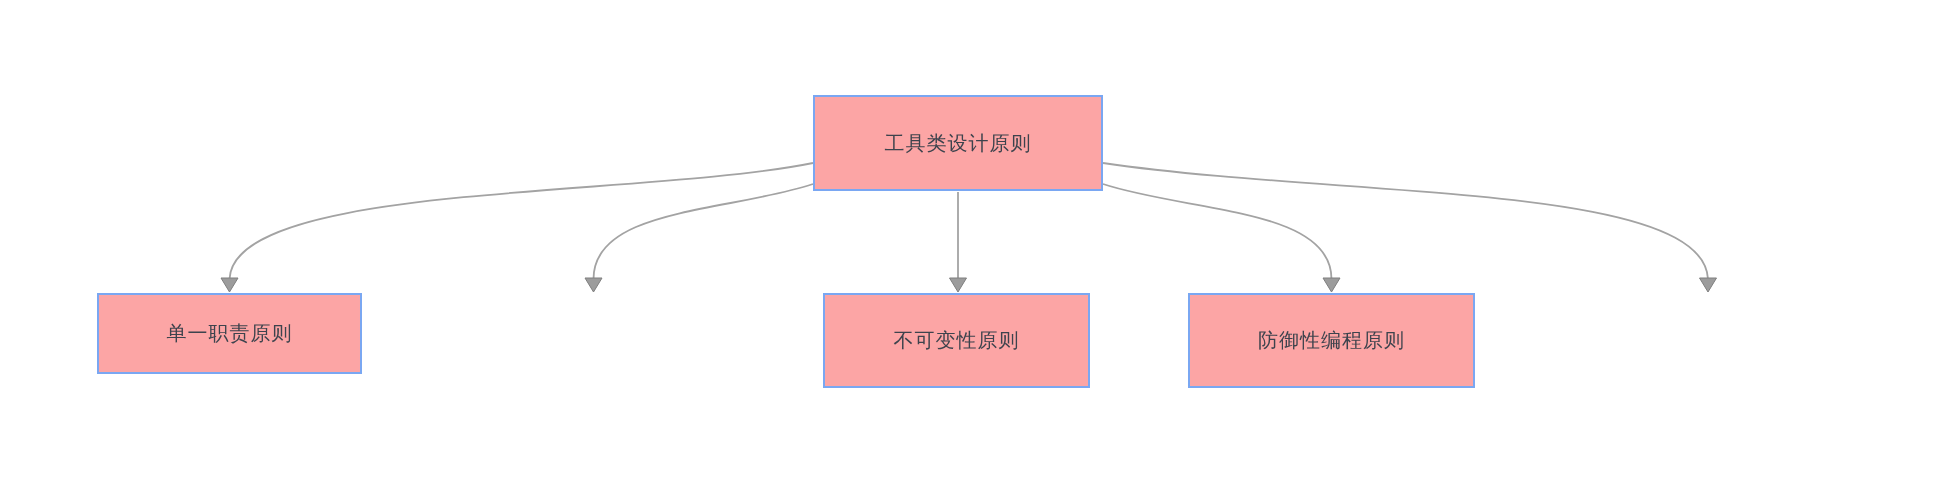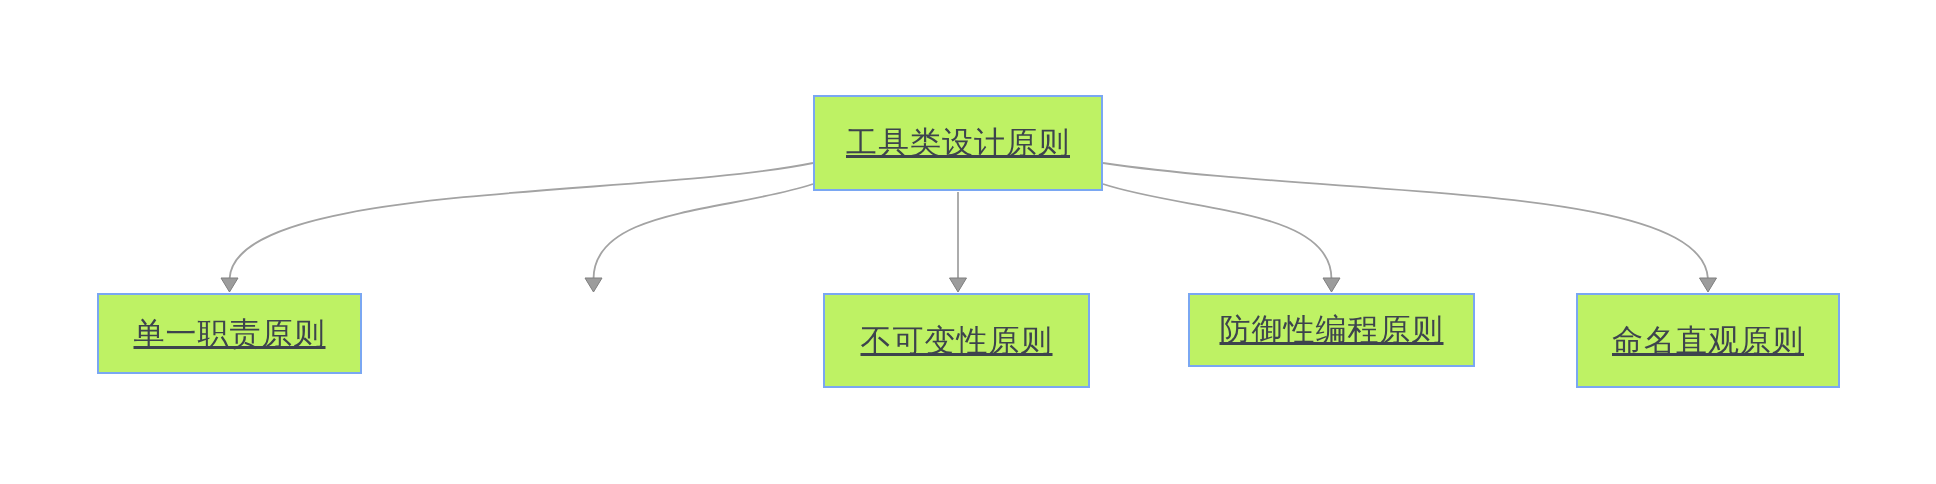--- a/index.html
+++ b/index.html
@@ -29,36 +29,35 @@
     stroke-width: 1.8;
   }
   .arrowhead {
     fill: #9c9c9c;
     stroke: #7f7f7f;
     stroke-width: 1;
   }
   .node {
     position: absolute;
     box-sizing: border-box;
-    background: #bef264;
+    background: #fca5a5;
     border: 2px solid #7aa7f2;
     display: flex;
     align-items: center;
     justify-content: center;
-    font-size: 31px;
+    font-size: 20px;
     color: #3d434d;
     letter-spacing: 1px;
     white-space: nowrap;
-    text-decoration: underline;
   }
   .node-root { left: 813px; top: 95px;  width: 290px; height: 96px; }
   .node-c0   { left: 97px;  top: 293px; width: 265px; height: 81px; }
   .node-c1   { left: 460px; top: 293px; width: 267px; height: 95px; }
   .node-c2   { left: 823px; top: 293px; width: 267px; height: 95px; text-align: center; }
-  .node-c3   { left: 1188px;top: 293px; width: 287px; height: 74px; }
+  .node-c3   { left: 1188px;top: 293px; width: 287px; height: 95px; }
   .node-c4   { left: 1576px;top: 293px; width: 264px; height: 95px; }
 </style>
 </head>
 <body>
 
 <div class="canvas">
 
   <svg class="edges-layer" viewBox="0 0 1936 484" xmlns="http://www.w3.org/2000/svg">
     <path class="edge-path" d="M 813 163 C 640 198, 234 182, 229.5 279"></path>
     <path class="edge-path" d="M 813 184 C 728 212, 593.5 208, 593.5 279"></path>
@@ -83,17 +82,14 @@
 
 
   <div class="node node-c2">
     <span>不可变性原则</span>
   </div>
 
   <div class="node node-c3">
     <span>防御性编程原则</span>
   </div>
 
-  <div class="node node-c4">
-    <span>命名直观原则</span>
-  </div>
 
 </div>
 
 </body></html>

